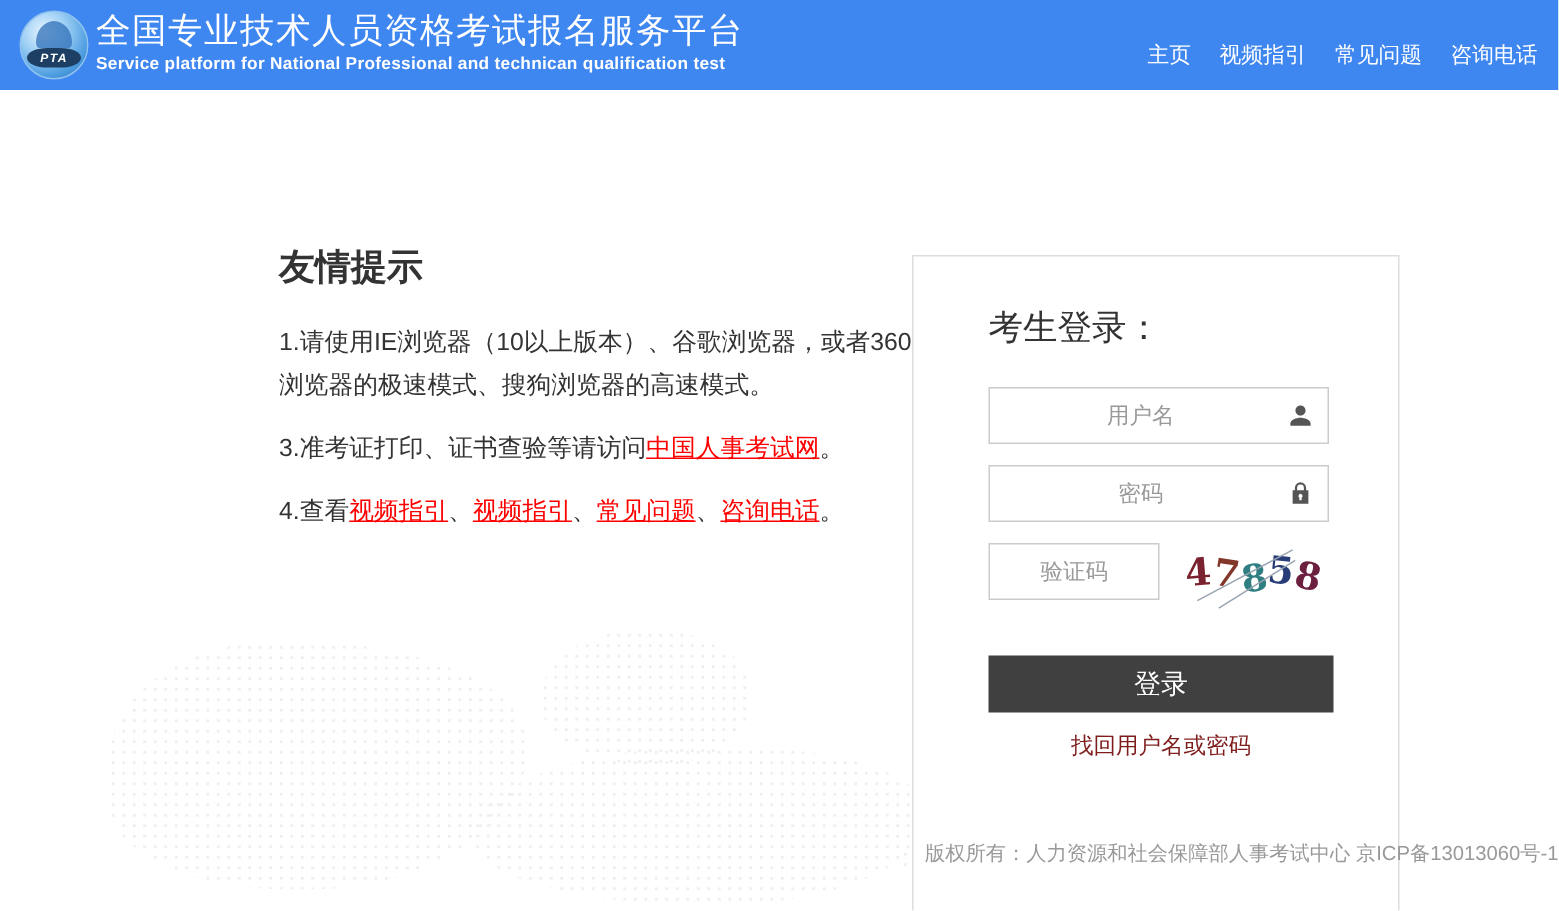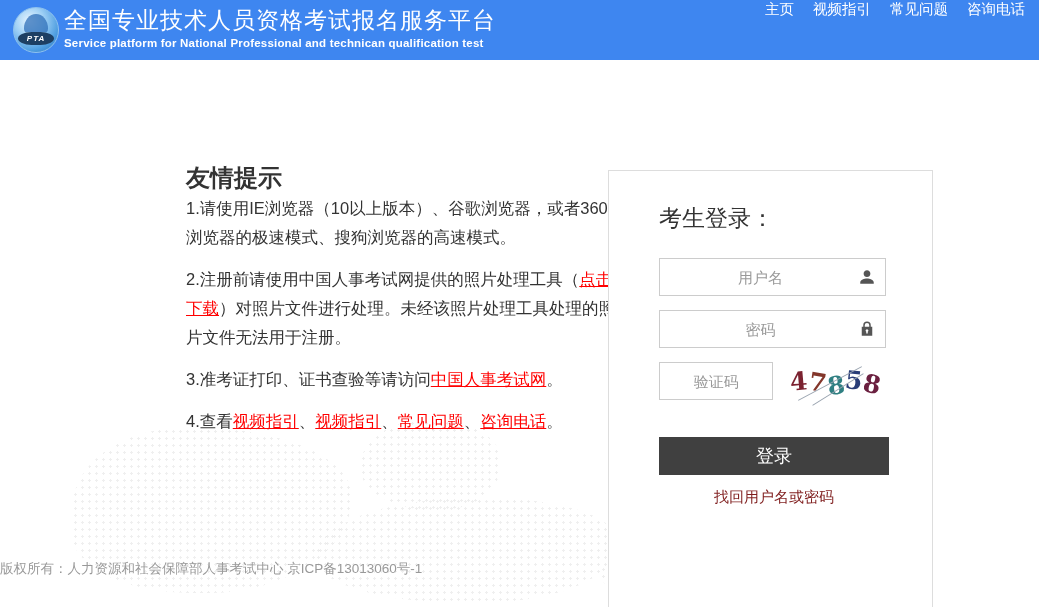--- a/index.html
+++ b/index.html
@@ -29,38 +29,38 @@
     position:absolute; left:4px; top:24px; width:36px; height:13px;
     background:#1d3f63; border-radius:45%/60%;
     color:#fff; font-size:8px; font-weight:bold; font-style:italic;
     text-align:center; line-height:13px; letter-spacing:1px;
   }
   .title-block { position:absolute; left:64px; top:6px; color:#fff; }
   .title-block h1 { font-size:23px; font-weight:normal; letter-spacing:1px; line-height:28px; }
   .title-block .subtitle { font-size:11.5px; font-weight:bold; margin-top:3px; letter-spacing:.2px; }
   .top-nav {
     position:absolute; right:14px; top:0; height:72px;
-    display:flex; align-items:flex-start; gap:19px;
+    display:flex; align-items:center; gap:19px;
   }
   .top-nav a { color:#fff; font-size:14.5px; text-decoration:none; cursor:pointer; }
 
   
   .map-dots {
     position:absolute; z-index:0; opacity:.55;
     background-image:radial-gradient(#e2e2e2 1.1px, transparent 1.2px);
     background-size:7px 7px;
   }
   .map-dots.b1 { left:72px;  top:428px; width:280px; height:165px; border-radius:42% 58% 55% 45% / 52% 44% 62% 38%; }
   .map-dots.b2 { left:315px; top:498px; width:300px; height:105px; border-radius:55% 45% 48% 52% / 60% 40% 55% 45%; }
   .map-dots.b3 { left:360px; top:420px; width:140px; height:90px;  border-radius:50% 50% 45% 55% / 55% 45% 50% 50%; }
   .map-dots.b4 { left:600px; top:545px; width:230px; height:60px;  border-radius:50%; }
 
   
   .tips { position:absolute; left:186px; top:162px; width:436px; z-index:2; color:#333; }
-  .tips h2 { font-size:24px; font-weight:bold; }
+  .tips h2 { font-size:24px; font-weight:bold; margin-bottom:20px; }
   .tips p  { font-size:16.5px; line-height:29px; margin-bottom:13px; }
   .tips a.red-link { color:#ff0000; text-decoration:underline; cursor:pointer; }
 
   
   .login-panel {
     position:absolute; left:608px; top:170px; width:325px; height:456px;
     background:#fff; border:1px solid #ddd; z-index:2;
     padding:32px 47px 12px 50px;
   }
   .login-panel h3 { font-size:23px; font-weight:normal; color:#333; margin-bottom:24px; }
@@ -93,21 +93,21 @@
   .login-btn {
     display:block; width:230px; height:38px; margin-top:37px;
     background:#404040; border:none; color:#fff; font-size:18px;
     cursor:pointer; font-family:inherit;
   }
   .forgot { width:230px; text-align:center; margin-top:13px; }
   .forgot a { color:#7f1d1d; font-size:15px; text-decoration:none; cursor:pointer; }
 
   
   .footer {
-    position:absolute; left:0; right:0; top:560px; text-align:left;
+    position:absolute; left:0; right:0; top:560px; text-align:right;
     color:#999; font-size:13.5px; z-index:2;
   }
 
   
   .input-icon svg { width:100%; height:100%; fill:#555; }
 </style>
 </head>
 <body>
 
 <div class="header">
@@ -129,23 +129,20 @@
 
 <div class="map-dots b1"></div>
 <div class="map-dots b2"></div>
 <div class="map-dots b3"></div>
 <div class="map-dots b4"></div>
 
 <div class="tips">
   <h2>友情提示</h2>
   <p>
     <span>1.请使用IE浏览器（10以上版本）、谷歌浏览器，或者360浏览器的极速模式、搜狗浏览器的高速模式。</span>
-  </p>
-  <p>
-    <span>2.注册前请使用中国人事考试网提供的照片处理工具（</span><a class="red-link">点击下载</a><span>）对照片文件进行处理。未经该照片处理工具处理的照片文件无法用于注册。</span>
   </p>
   <p>
     <span>3.准考证打印、证书查验等请访问</span><a class="red-link">中国人事考试网</a><span>。</span>
   </p>
   <p>
     <span>4.查看</span><a class="red-link">视频指引</a><span>、</span><a class="red-link">视频指引</a><span>、</span><a class="red-link">常见问题</a><span>、</span><a class="red-link">咨询电话</a><span>。</span>
   </p>
 </div>
 
 <div class="login-panel">

